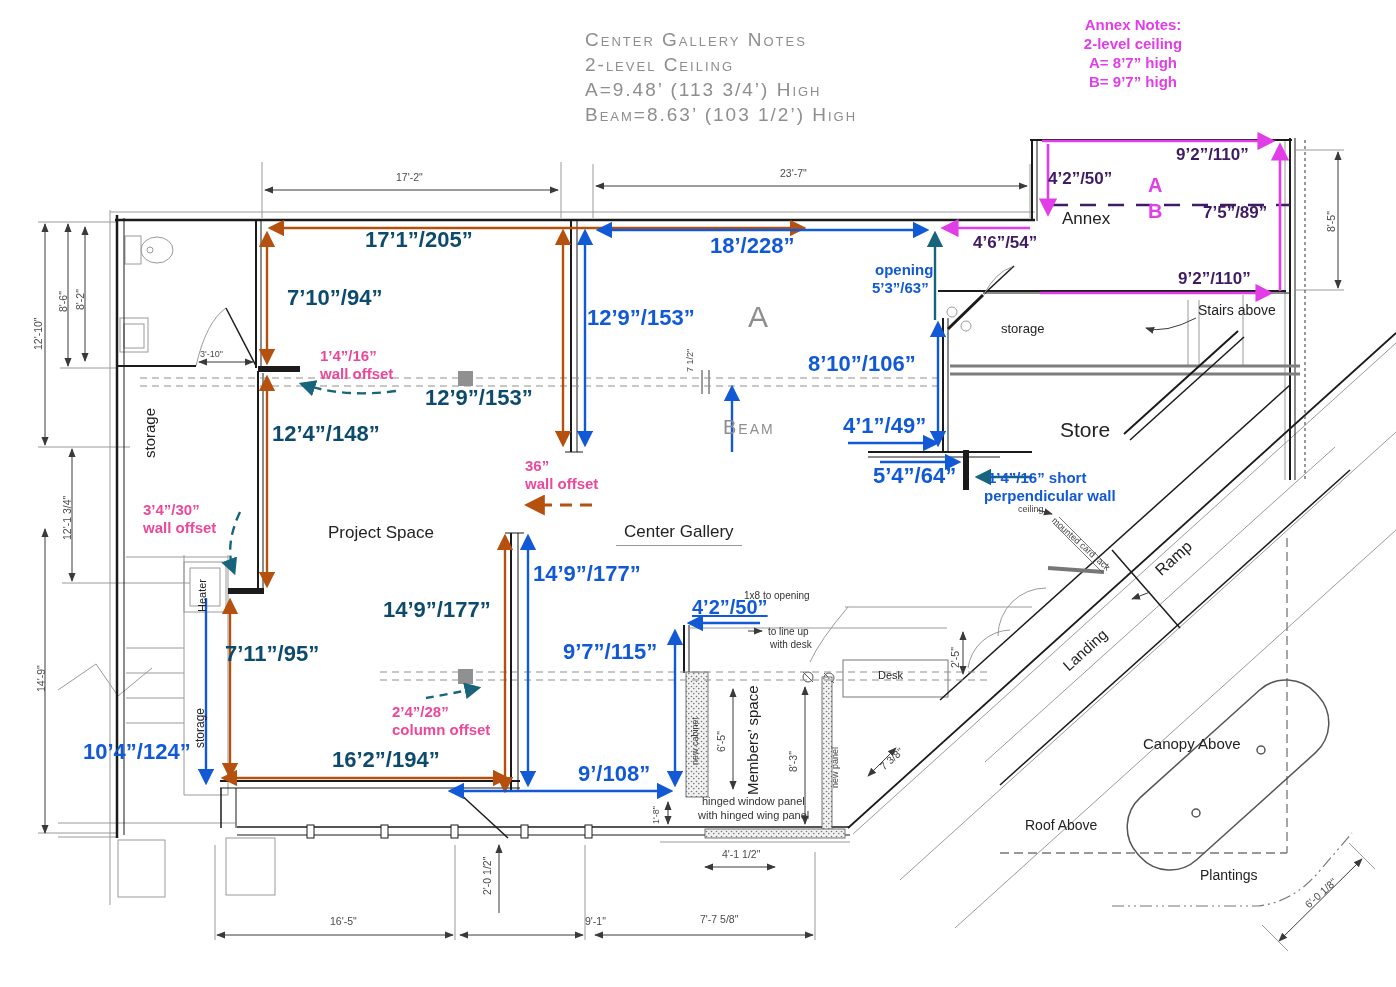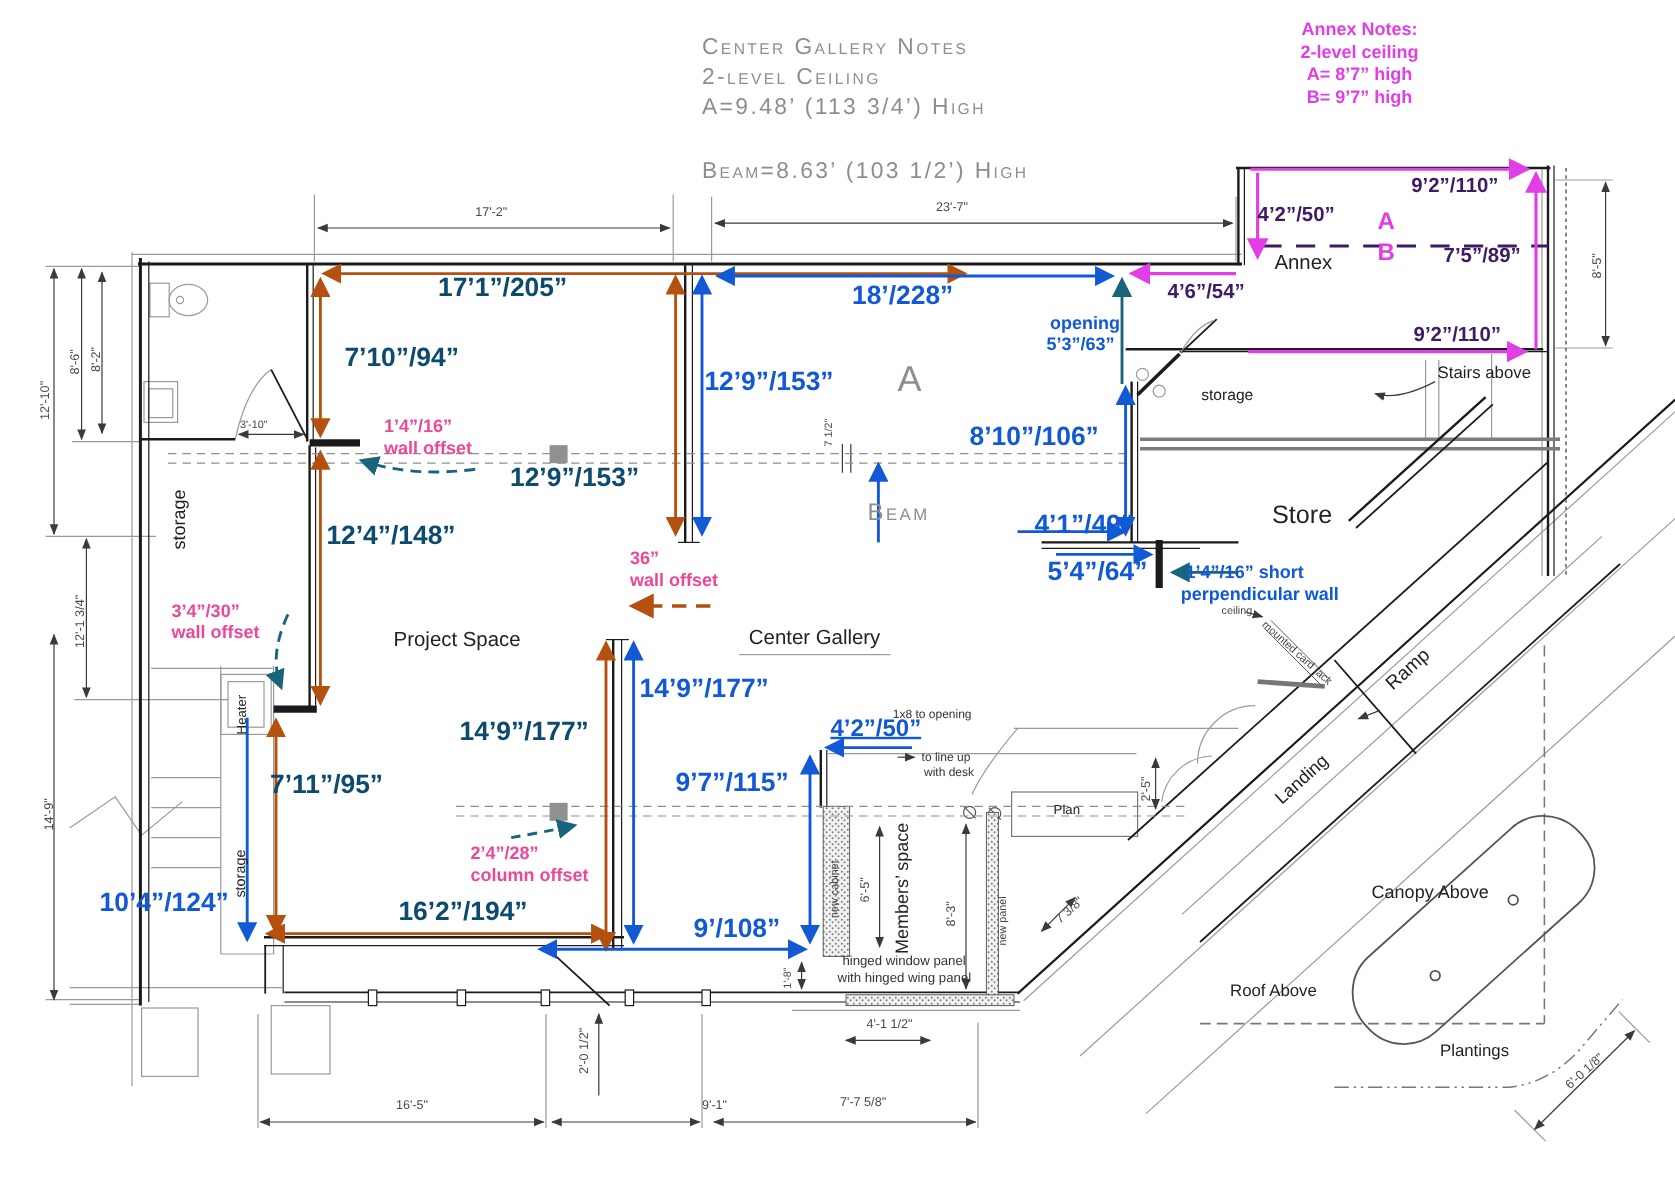--- a/index.html
+++ b/index.html
@@ -281,39 +281,39 @@
     <path d="M396,391 Q344,398 302,384" stroke-dasharray="9 6" marker-end="url(#mT)"></path>
     <path d="M240,512 Q224,546 234,572" stroke-dasharray="9 6" marker-end="url(#mT)"></path>
     <path d="M426,698 Q450,694 478,688" stroke-dasharray="8 6" marker-end="url(#mT)"></path>
   </g>
 </svg>
 
 
 <div class="lbl stencil" style="left:585px;top:30px;">Center Gallery Notes</div>
 <div class="lbl stencil" style="left:585px;top:55px;">2-level Ceiling</div>
 <div class="lbl stencil" style="left:585px;top:80px;">A=9.48’ (113 3/4’) High</div>
-<div class="lbl stencil" style="left:585px;top:105px;margin-top:28px;">Beam=8.63’ (103 1/2’) High</div>
+<div class="lbl stencil" style="left:585px;top:105px;">Beam=8.63’ (103 1/2’) High</div>
 
 <div class="lbl mgnotes" style="left:1058px;top:16px;">Annex Notes:</div>
 <div class="lbl mgnotes" style="left:1058px;top:35px;">2-level ceiling</div>
 <div class="lbl mgnotes" style="left:1058px;top:54px;">A= 8’7” high</div>
 <div class="lbl mgnotes" style="left:1058px;top:73px;">B= 9’7” high</div>
 
 <div class="lbl o" style="left:365px;top:228px;">17’1”/205”</div>
 <div class="lbl o" style="left:287px;top:286px;">7’10”/94”</div>
 <div class="lbl o" style="left:425px;top:386px;">12’9”/153”</div>
-<div class="lbl o" style="left:272px;top:422px;margin-top:12px;">12’4”/148”</div>
+<div class="lbl o" style="left:272px;top:422px;">12’4”/148”</div>
 <div class="lbl o" style="left:383px;top:598px;">14’9”/177”</div>
 <div class="lbl o" style="left:225px;top:642px;">7’11”/95”</div>
 <div class="lbl o" style="left:284px;top:748px;margin-left:48px;">16’2”/194”</div>
 
 <div class="lbl bl" style="left:710px;top:234px;">18’/228”</div>
 <div class="lbl bl" style="left:587px;top:306px;">12’9”/153”</div>
 <div class="lbl bl" style="left:808px;top:352px;">8’10”/106”</div>
-<div class="lbl bl" style="left:862px;top:414px;margin-top:11px;">4’1”/49”</div>
+<div class="lbl bl" style="left:843px;top:414px;">4’1”/49”</div>
 <div class="lbl bl" style="left:873px;top:464px;">5’4”/64”</div>
 <div class="lbl bls" style="left:875px;top:262px;">opening</div>
 <div class="lbl bls" style="left:872px;top:280px;">5’3”/63”</div>
 <div class="lbl bl" style="left:533px;top:562px;">14’9”/177”</div>
 <div class="lbl bl bl20" style="left:692px;top:596px;text-decoration:underline;">4’2”/50”</div>
 <div class="lbl bl" style="left:563px;top:640px;">9’7”/115”</div>
 <div class="lbl bl" style="left:578px;top:762px;">9’/108”</div>
 <div class="lbl bl" style="left:83px;top:740px;">10’4”/124”</div>
 <div class="lbl bls" style="left:988px;top:470px;">1’4”/16” short</div>
 <div class="lbl bls" style="left:984px;top:488px;">perpendicular wall</div>
@@ -334,21 +334,21 @@
 <div class="lbl pu" style="left:1203px;top:204px;">7’5”/89”</div>
 <div class="lbl pu" style="left:1178px;top:270px;">9’2”/110”</div>
 <div class="lbl pu" style="left:973px;top:234px;">4’6”/54”</div>
 
 <div class="lbl room" style="left:328px;top:524px;">Project Space</div>
 <div class="lbl room" style="left:616px;top:523px;border-bottom:1px solid #999;padding:0 8px 3px 8px;">Center Gallery</div>
 <div class="lbl room room21" style="left:1060px;top:418px;">Store</div>
 <div class="lbl room" style="left:1062px;top:210px;">Annex</div>
 <div class="lbl room room13" style="left:1001px;top:322px;">storage</div>
 <div class="lbl room room14" style="left:1198px;top:303px;">Stairs above</div>
-<div class="lbl room room11" style="left:878px;top:669px;">Plan</div>
+<div class="lbl room room11" style="left:878px;top:669px;">Desk</div>
 <div class="lbl room room15" style="left:1143px;top:736px;">Canopy Above</div>
 <div class="lbl room room14" style="left:1025px;top:818px;">Roof Above</div>
 <div class="lbl room room14" style="left:1200px;top:868px;">Plantings</div>
 <div class="lbl room room15 rot" style="left:142px;top:458px;">storage</div>
 <div class="lbl room rot" style="left:194px;top:748px;font-size:12px;">storage</div>
 <div class="lbl room rot" style="left:196px;top:612px;font-size:11px;">Heater</div>
 <div class="lbl room room15 rot" style="left:745px;top:795px;">Members’ space</div>
 <div class="lbl room rd" style="left:1152px;top:566px;font-size:16px;">Ramp</div>
 <div class="lbl room rd room15" style="left:1060px;top:662px;">Landing</div>
 <div class="lbl stencil stencil-a" style="left:748px;top:300px;">A</div>

